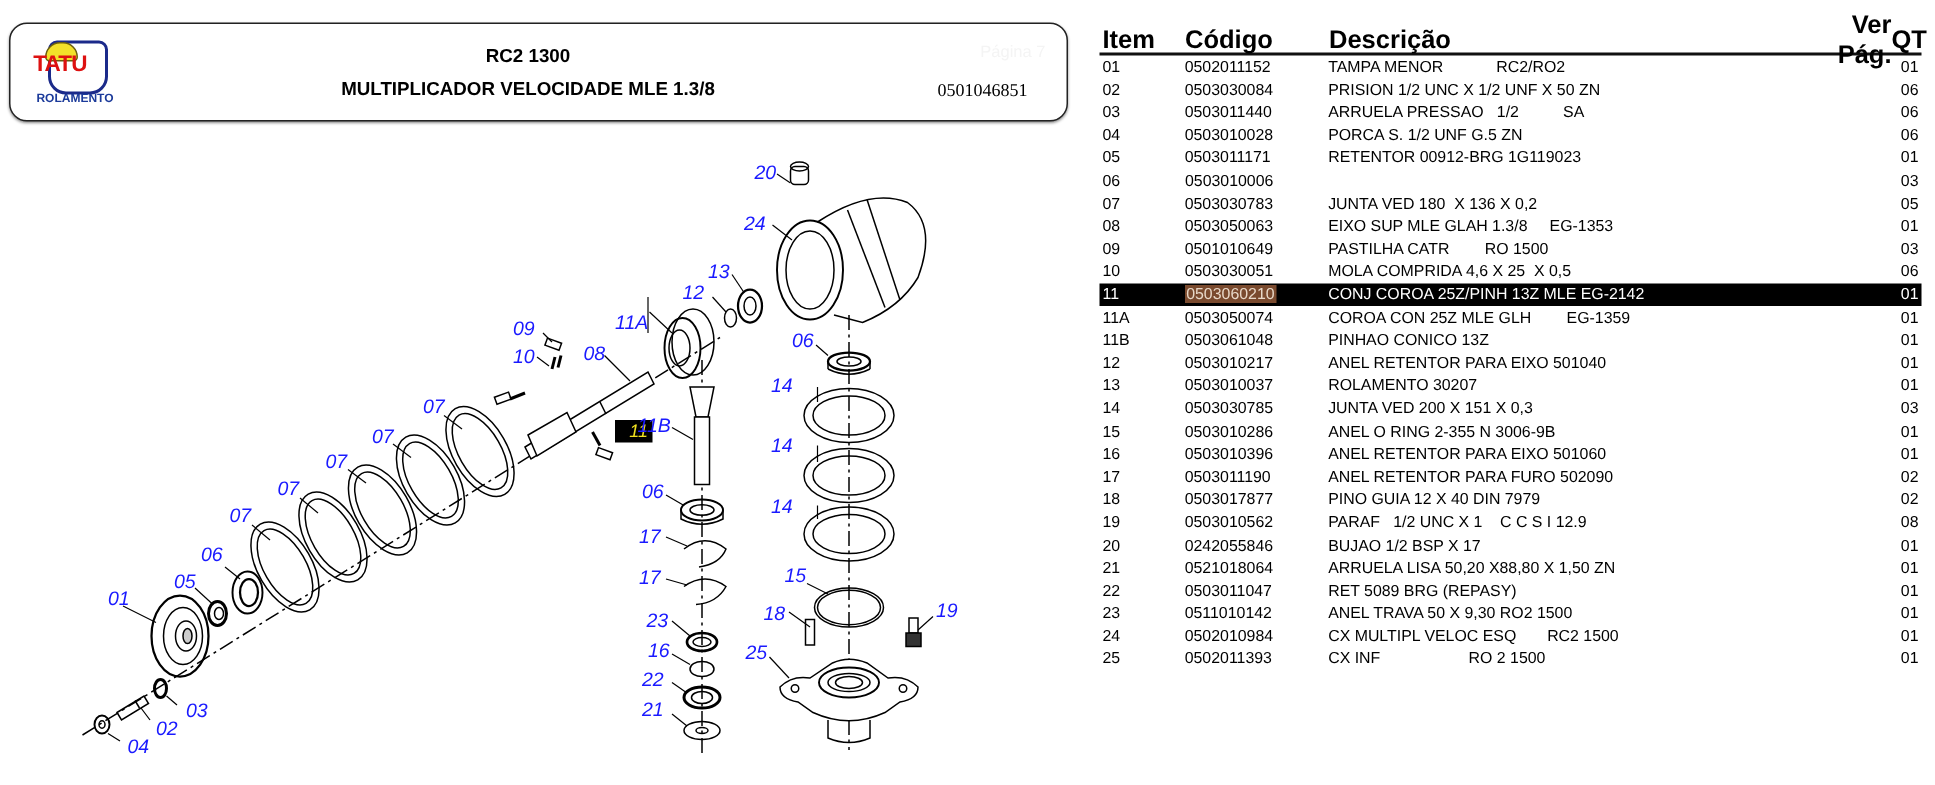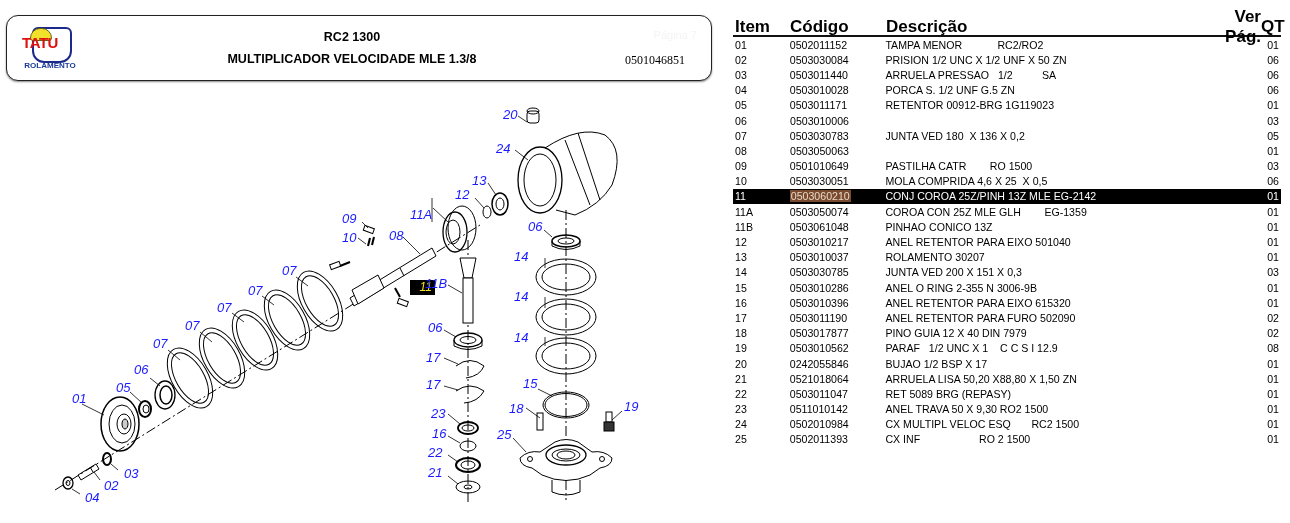--- a/index.html
+++ b/index.html
@@ -371,20 +371,21 @@
       <div class="prow">
         <div class="c-item"><span>07</span></div>
         <div class="c-code"><span>0503030783</span></div>
         <div class="c-desc"><span>JUNTA VED 180  X 136 X 0,2</span></div>
         <div class="c-ver"><span></span></div>
         <div class="c-qt"><span>05</span></div>
       </div>
       <div class="prow">
         <div class="c-item"><span>08</span></div>
         <div class="c-code"><span>0503050063</span></div>
+        <div class="c-desc"><span>EIXO SUP MLE GLAH 1.3/8     EG-1353</span></div>
         <div class="c-ver"><span></span></div>
         <div class="c-qt"><span>01</span></div>
       </div>
       <div class="prow">
         <div class="c-item"><span>09</span></div>
         <div class="c-code"><span>0501010649</span></div>
         <div class="c-desc"><span>PASTILHA CATR        RO 1500</span></div>
         <div class="c-ver"><span></span></div>
         <div class="c-qt"><span>03</span></div>
       </div>
@@ -440,21 +441,21 @@
       <div class="prow">
         <div class="c-item"><span>15</span></div>
         <div class="c-code"><span>0503010286</span></div>
         <div class="c-desc"><span>ANEL O RING 2-355 N 3006-9B</span></div>
         <div class="c-ver"><span></span></div>
         <div class="c-qt"><span>01</span></div>
       </div>
       <div class="prow">
         <div class="c-item"><span>16</span></div>
         <div class="c-code"><span>0503010396</span></div>
-        <div class="c-desc"><span>ANEL RETENTOR PARA EIXO 615320</span></div>
+        <div class="c-desc"><span>ANEL RETENTOR PARA EIXO 501060</span></div>
         <div class="c-ver"><span></span></div>
         <div class="c-qt"><span>01</span></div>
       </div>
       <div class="prow">
         <div class="c-item"><span>17</span></div>
         <div class="c-code"><span>0503011190</span></div>
         <div class="c-desc"><span>ANEL RETENTOR PARA FURO 502090</span></div>
         <div class="c-ver"><span></span></div>
         <div class="c-qt"><span>02</span></div>
       </div>

